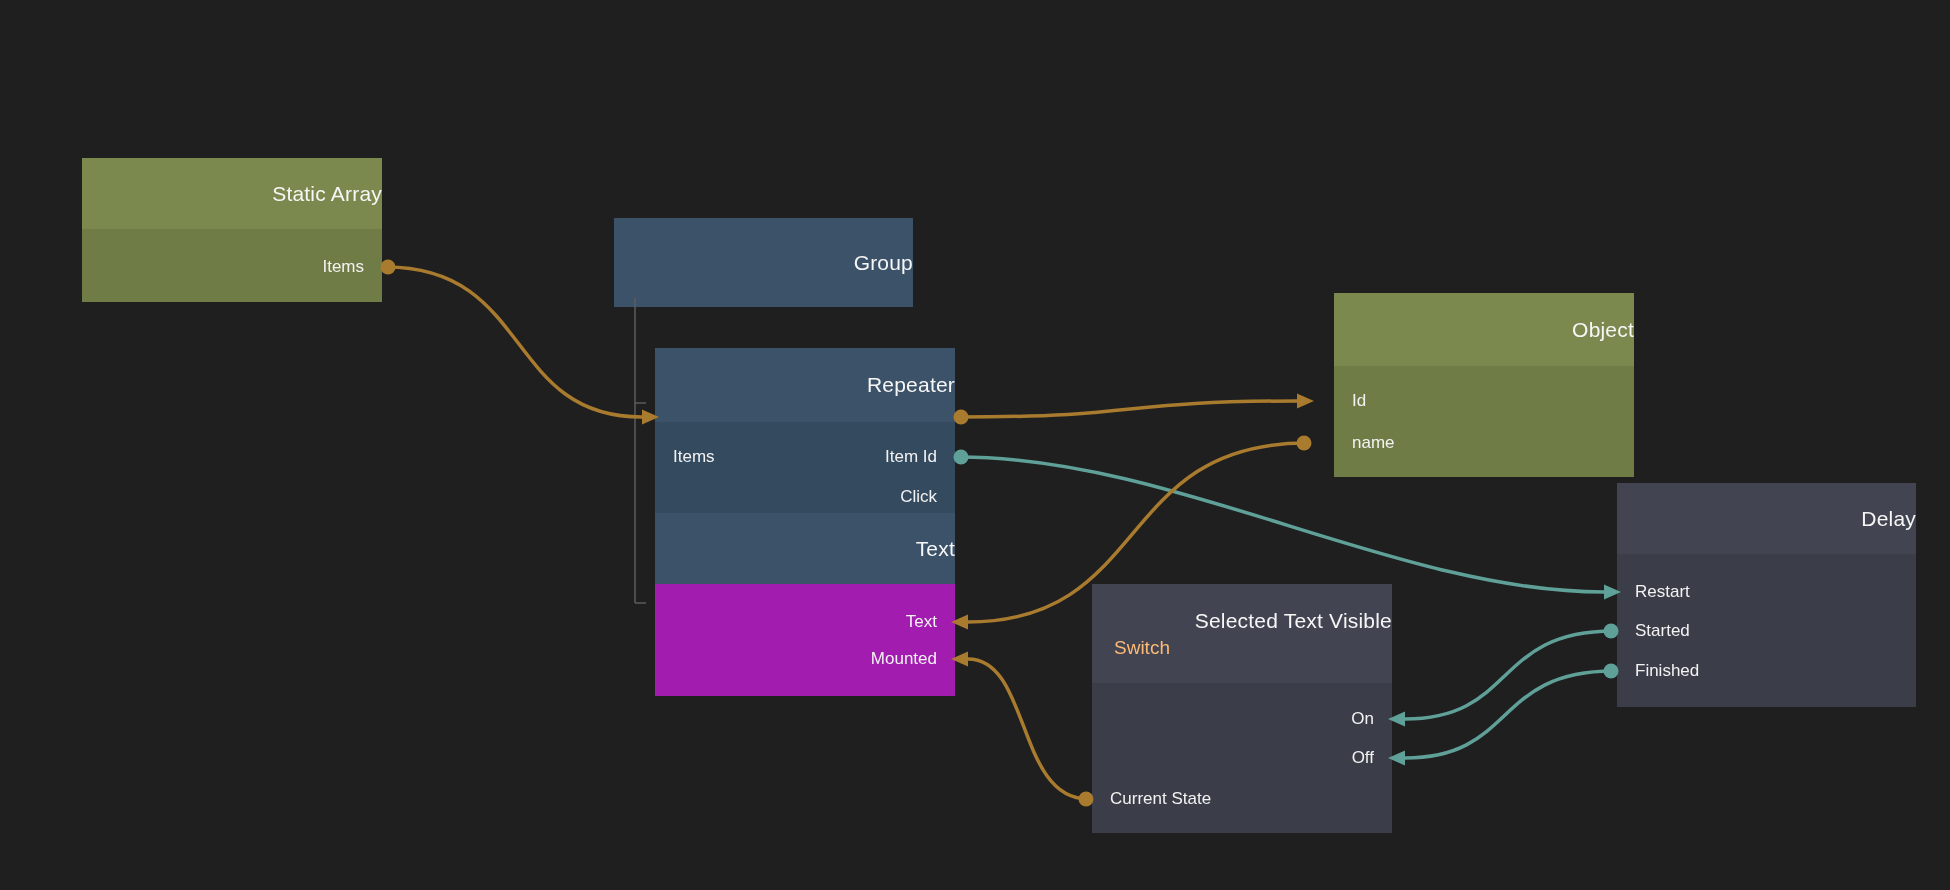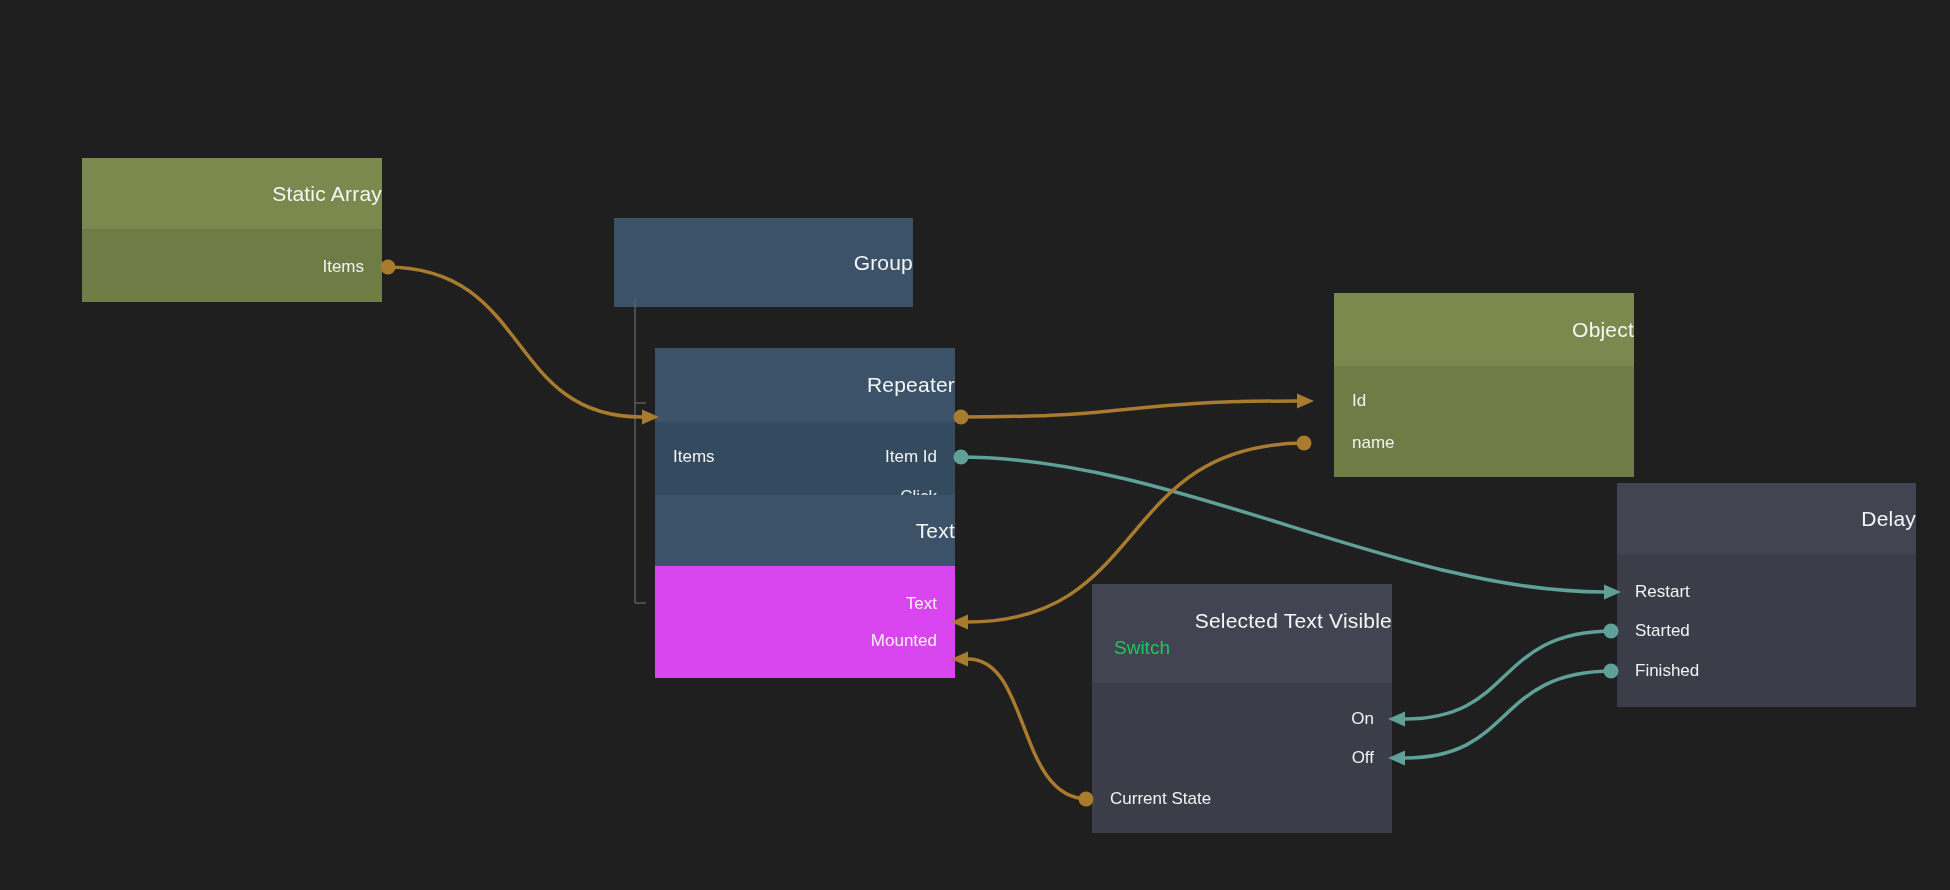--- a/index.html
+++ b/index.html
@@ -26,21 +26,21 @@
     padding-left: 20px;
   }
   .node-title {
     color: #f6f6f6;
     font-size: 21px;
     letter-spacing: 0.2px;
     white-space: nowrap;
     text-align: right;
   }
   .node-subtitle {
-    color: #22c55e;
+    color: #fdba74;
     font-size: 19px;
     margin-top: 4px;
     white-space: nowrap;
   }
   .port {
     position: absolute;
     left: 0; right: 0;
     height: 28px;
     line-height: 28px;
     color: #f2f2f2;
@@ -73,21 +73,21 @@
       </div>
     </div>
     <div class="node" style="left: 655px; top: 308px; width: 300px; height: 185px; background: rgb(52, 74, 95); margin-top: 40px;">
       <div class="node-header" style="height: 74px; background: rgb(59, 82, 105);">
         <div class="node-title">Repeater</div>
       </div>
       <div class="port left" style="top: 95px;">Items</div>
       <div class="port right" style="top: 95px;">Item Id</div>
       <div class="port right" style="top: 135px;">Click</div>
     </div>
-    <div class="node" style="left: 655px; top: 495px; width: 300px; height: 183px; background: #d946ef;">
+    <div class="node" style="left: 655px; top: 513px; width: 300px; height: 183px; background: #a21caf;">
       <div class="node-header" style="height: 71px; background: rgb(59, 82, 105);">
         <div class="node-title">Text</div>
       </div>
       <div class="port right" style="top: 95px;">Text</div>
       <div class="port right" style="top: 132px;">Mounted</div>
     </div>
     <div class="node" style="left: 1310px; top: 293px; width: 300px; height: 184px; background: rgb(111, 124, 70); margin-left: 24px;">
       <div class="node-header" style="height: 73px; background: rgb(123, 137, 78);">
         <div class="node-title">Object</div>
       </div>

